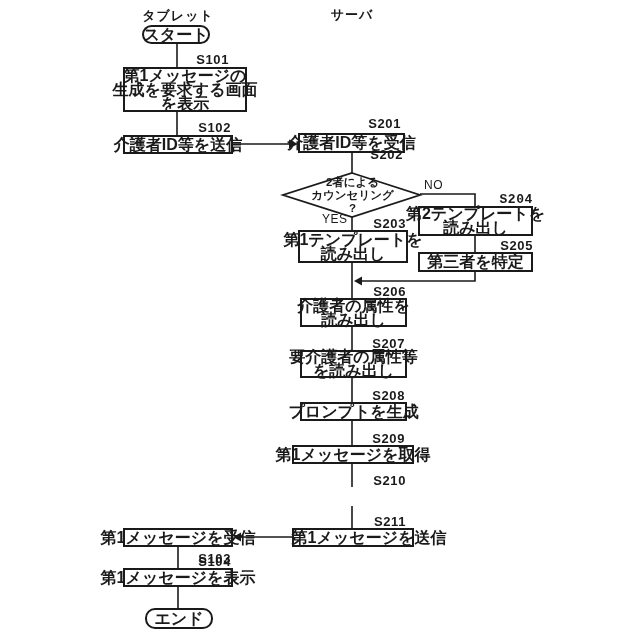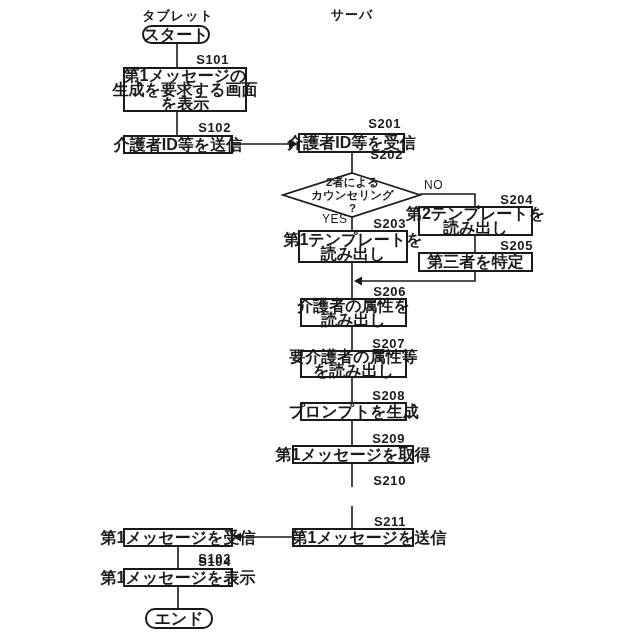--- a/index.html
+++ b/index.html
@@ -91,21 +91,21 @@
 ?</div>
 
   <div class="branch-label" style="left:322px;top:212px;">YES</div>
   <div class="branch-label" style="left:424px;top:178px;">NO</div>
 
   <div class="step-id" style="right:411px;top:52px;">S101</div>
   <div class="step-id" style="right:409px;top:120px;">S102</div>
   <div class="step-id" style="right:239px;top:116px;">S201</div>
   <div class="step-id" style="right:237px;top:147px;">S202</div>
   <div class="step-id" style="right:234px;top:216px;">S203</div>
-  <div class="step-id" style="right:107px;top:192px;">S204</div>
+  <div class="step-id" style="right:107px;top:192px;font-family:Liberation Mono, monospace;">S204</div>
   <div class="step-id" style="right:107px;top:238px;">S205</div>
   <div class="step-id" style="right:234px;top:284px;">S206</div>
   <div class="step-id" style="right:235px;top:336px;">S207</div>
   <div class="step-id" style="right:235px;top:388px;">S208</div>
   <div class="step-id" style="right:235px;top:431px;">S209</div>
   <div class="step-id" style="right:234px;top:473px;">S210</div>
   <div class="step-id" style="right:234px;top:514px;">S211</div>
   <div class="step-id" style="right:409px;top:514px;margin-top:37px;">S103</div>
   <div class="step-id" style="right:409px;top:554px;">S104</div>
 

